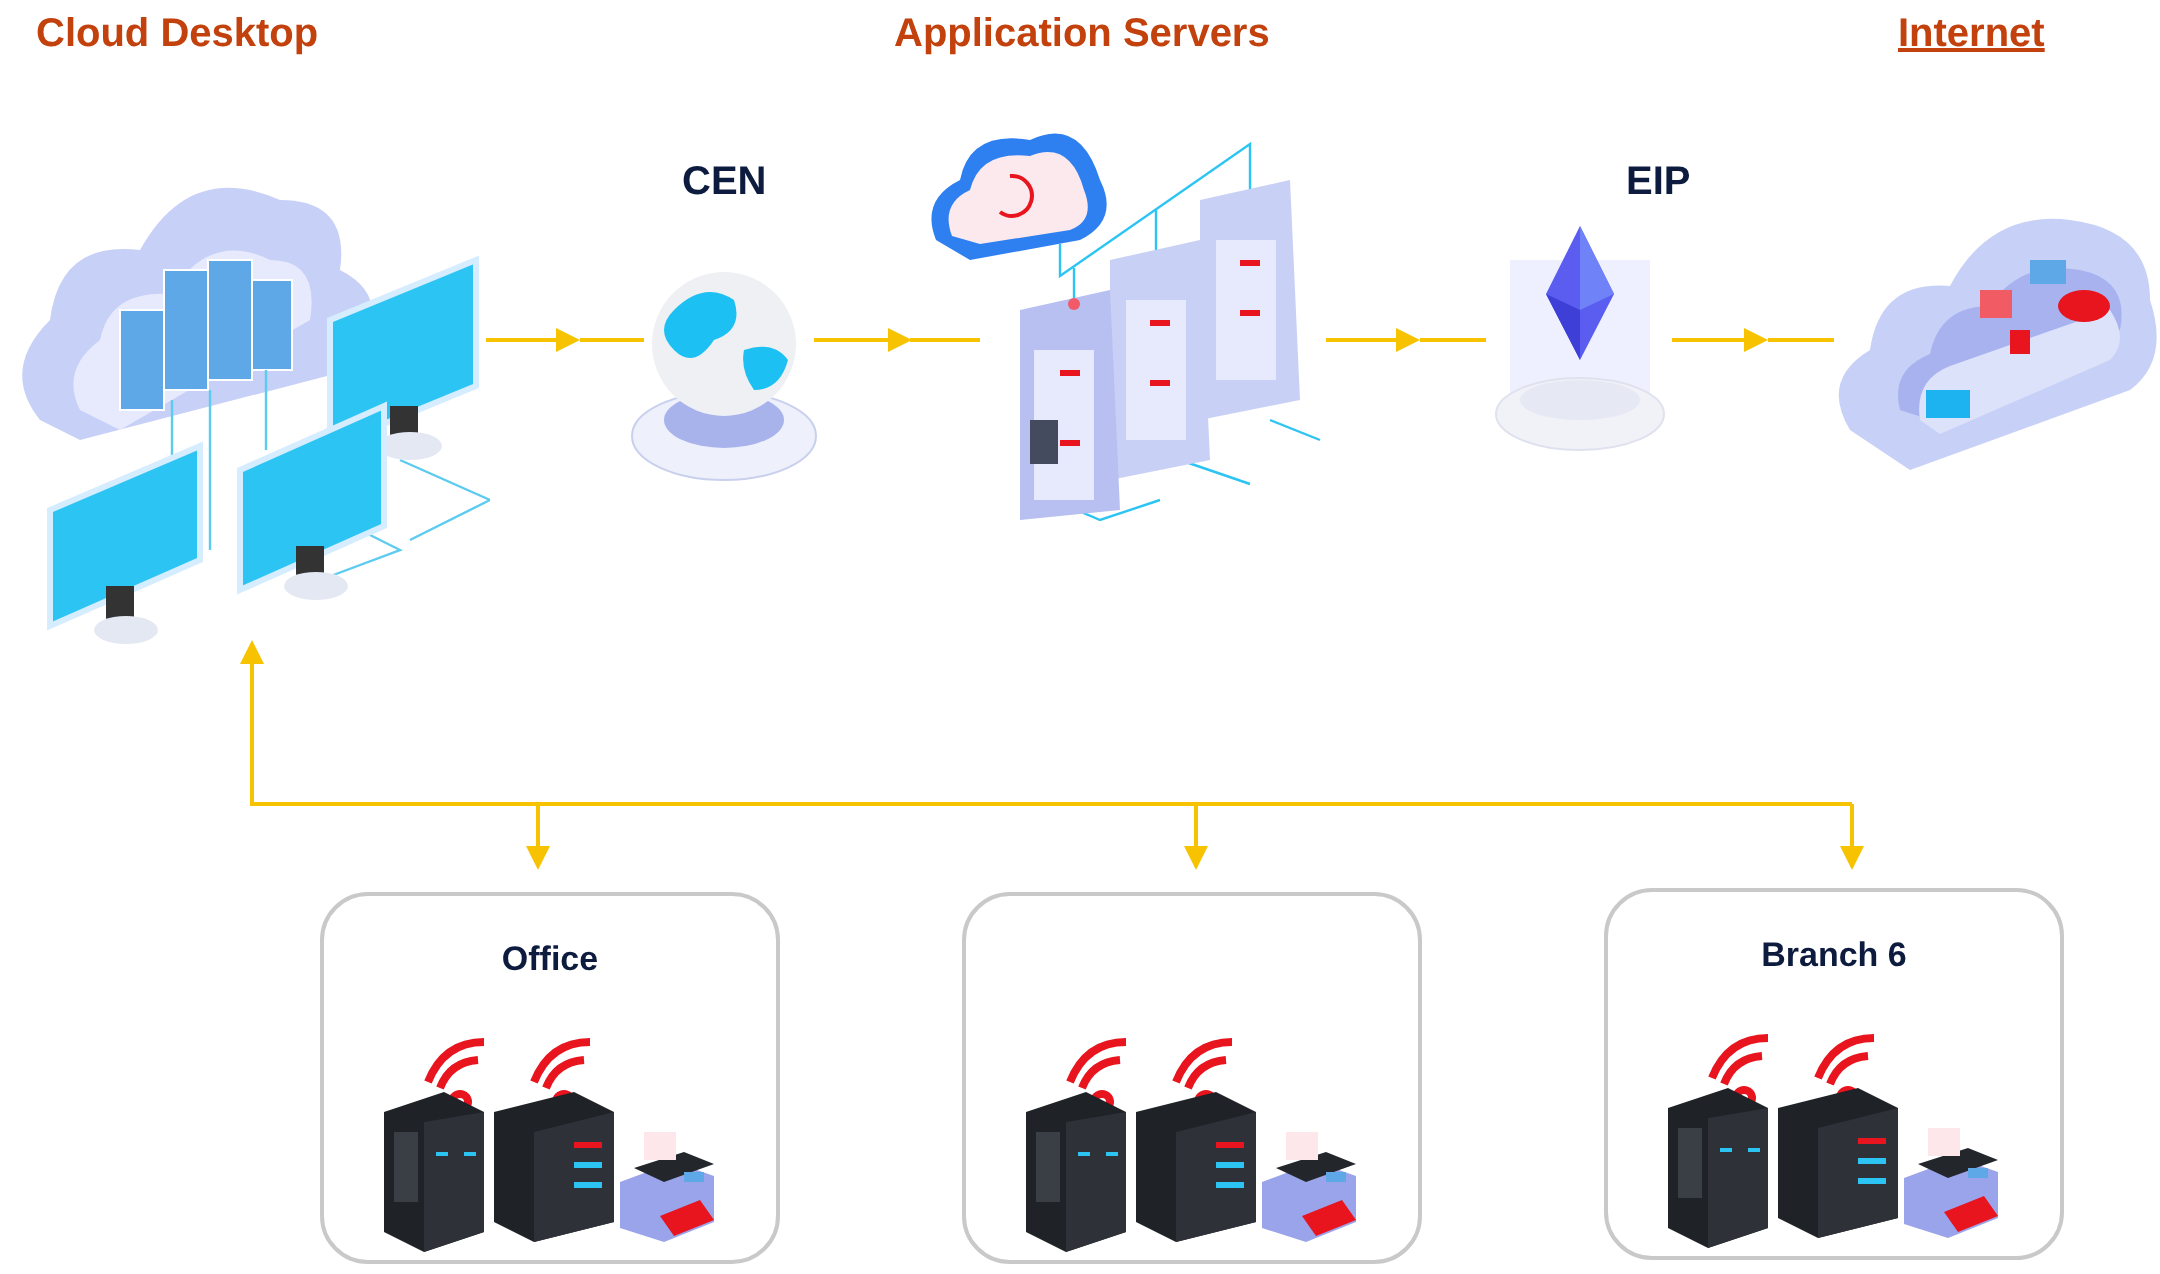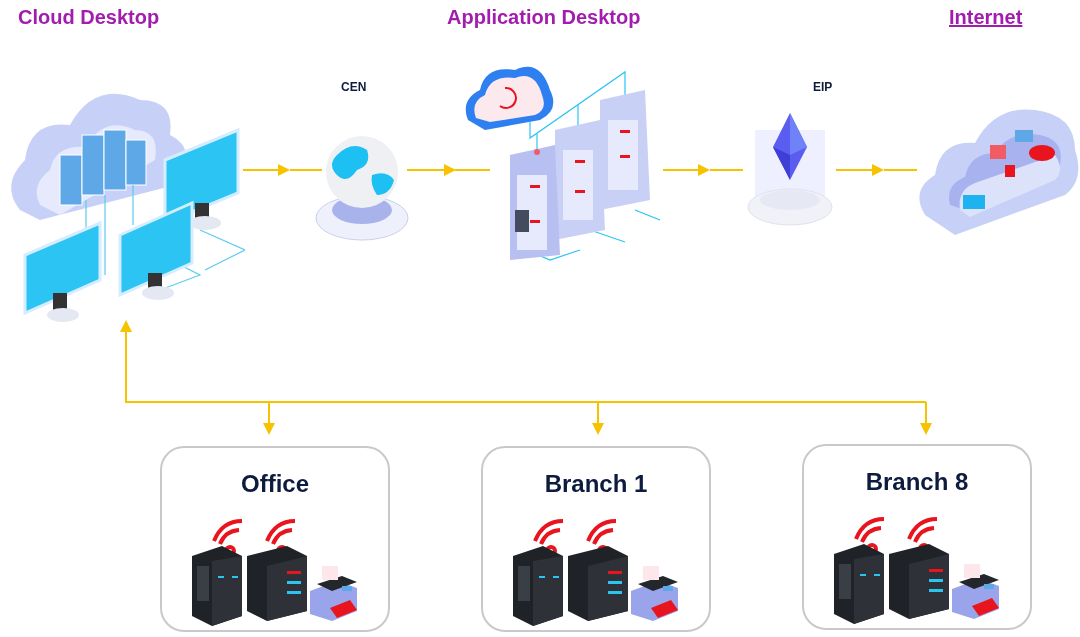--- a/index.html
+++ b/index.html
@@ -1,28 +1,28 @@
 <!DOCTYPE html>
 <html><head>
 <meta charset="utf-8">
 <style>
   html,body{margin:0;padding:0;background:#ffffff;}
   body{width:1080px;height:637px;position:relative;overflow:hidden;font-family:"Liberation Sans",sans-serif;}
-  .title{position:absolute;font-weight:700;color:#a21caf;font-size:20px;white-space:nowrap;}
-  .node-label{position:absolute;font-weight:700;color:#0d1b3e;font-size:12px;}
+  .title{position:absolute;font-weight:700;color:#c2410c;font-size:20px;white-space:nowrap;}
+  .node-label{position:absolute;font-weight:700;color:#0d1b3e;font-size:20px;}
   .box{position:absolute;width:230px;height:186px;border:2px solid #c9c9c9;border-radius:24px;background:#fff;box-sizing:border-box;}
-  .box .box-title{position:absolute;top:22px;left:0;right:0;text-align:center;font-weight:700;color:#0d1b3e;font-size:24px;}
+  .box .box-title{position:absolute;top:22px;left:0;right:0;text-align:center;font-weight:700;color:#0d1b3e;font-size:17px;}
   .box svg{position:absolute;left:30px;top:68px;}
   svg.layer{position:absolute;left:0;top:0;}
 </style>
 </head>
 <body>
 
 <div class="title" style="left:18px;top:6px;">Cloud Desktop</div>
-<div class="title" style="left:447px;top:6px;">Application Desktop</div>
+<div class="title" style="left:447px;top:6px;">Application Servers</div>
 <div class="title" style="left:949px;top:6px;text-decoration:underline;">Internet</div>
 <div class="node-label" style="left:341px;top:80px;">CEN</div>
 <div class="node-label" style="left:813px;top:80px;">EIP</div>
 
 <svg class="layer" width="1080" height="637">
   <g stroke="#f7c300" stroke-width="2" fill="none">
     <line x1="243" y1="170" x2="278" y2="170"></line>
     <line x1="290" y1="170" x2="322" y2="170"></line>
     <line x1="407" y1="170" x2="444" y2="170"></line>
     <line x1="455" y1="170" x2="490" y2="170"></line>
@@ -143,27 +143,26 @@
   <rect x="90" y="70" width="10" height="12" fill="#e8141e"></rect>
 </svg>
 
 <div class="box" style="left:160px;top:446px;">
   <div class="box-title">Office</div>
   <svg width="170" height="110" viewBox="0 0 170 110">
     <use href="#equip"></use>
   </svg>
 </div>
 <div class="box" style="left:481px;top:446px;">
-  <div class="box-title">Branch 1</div>
   <svg width="170" height="110" viewBox="0 0 170 110">
     <use href="#equip"></use>
   </svg>
 </div>
 <div class="box" style="left:802px;top:444px;">
-  <div class="box-title">Branch 8</div>
+  <div class="box-title">Branch 6</div>
   <svg width="170" height="110" viewBox="0 0 170 110">
     <use href="#equip"></use>
   </svg>
 </div>
 
 <svg width="0" height="0" style="position:absolute">
   <defs>
     <g id="equip">
       <g fill="none" stroke="#e8141e" stroke-width="4">
         <path d="M22 25 Q30 5 50 5"></path>

